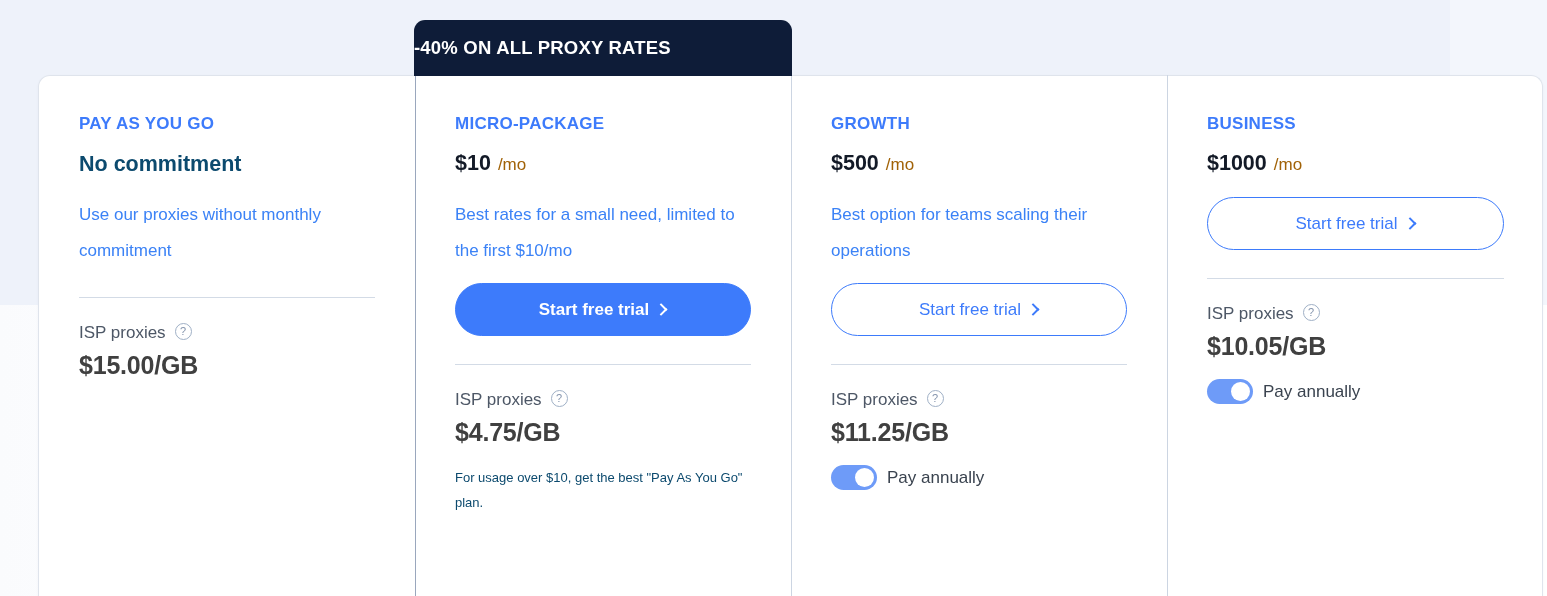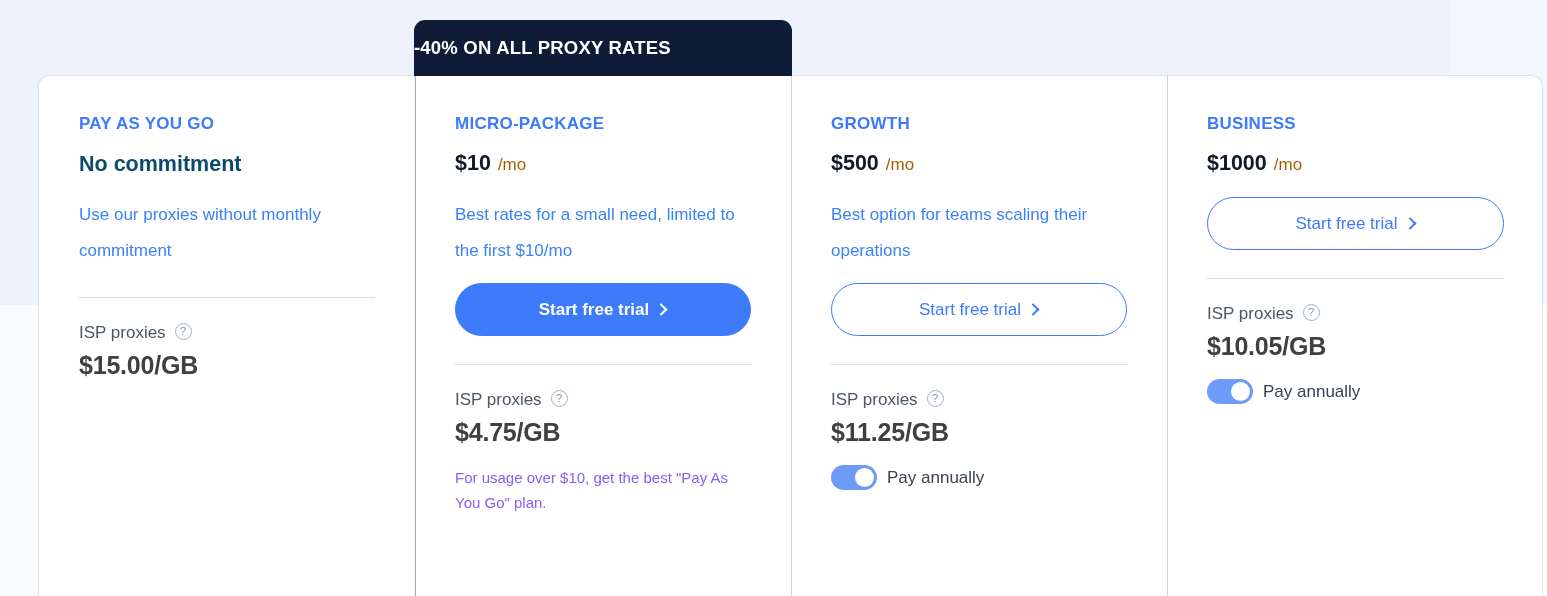--- a/index.html
+++ b/index.html
@@ -210,23 +210,23 @@
 
   .isp-price {
     font-size: 25px;
     font-weight: 700;
     color: #404040;
     letter-spacing: -0.2px;
     margin-bottom: 18px;
   }
 
   .note-text {
-    font-size: 15px;
+    font-size: 13px;
     line-height: 25px;
-    color: #8b5cf6;
+    color: #0c4a6e;
   }
 
   .toggle-row {
     display: flex;
     align-items: center;
     gap: 10px;
   }
   .toggle {
     width: 46px;
     height: 25px;

